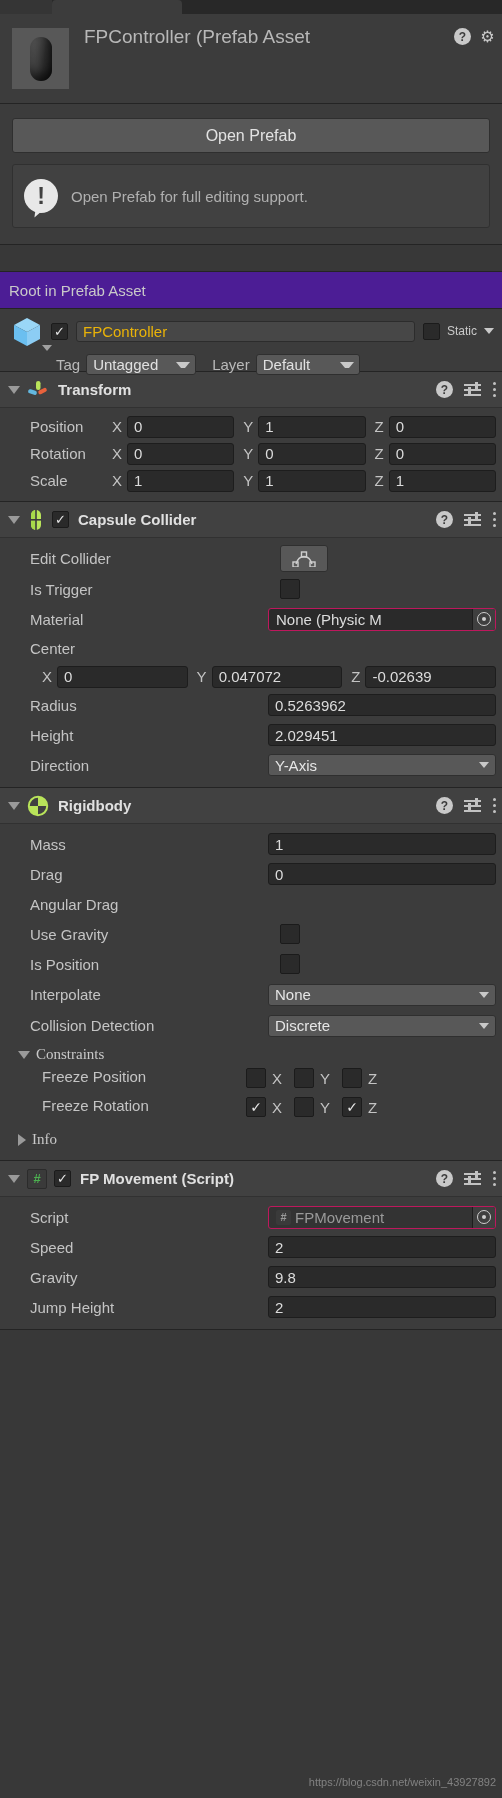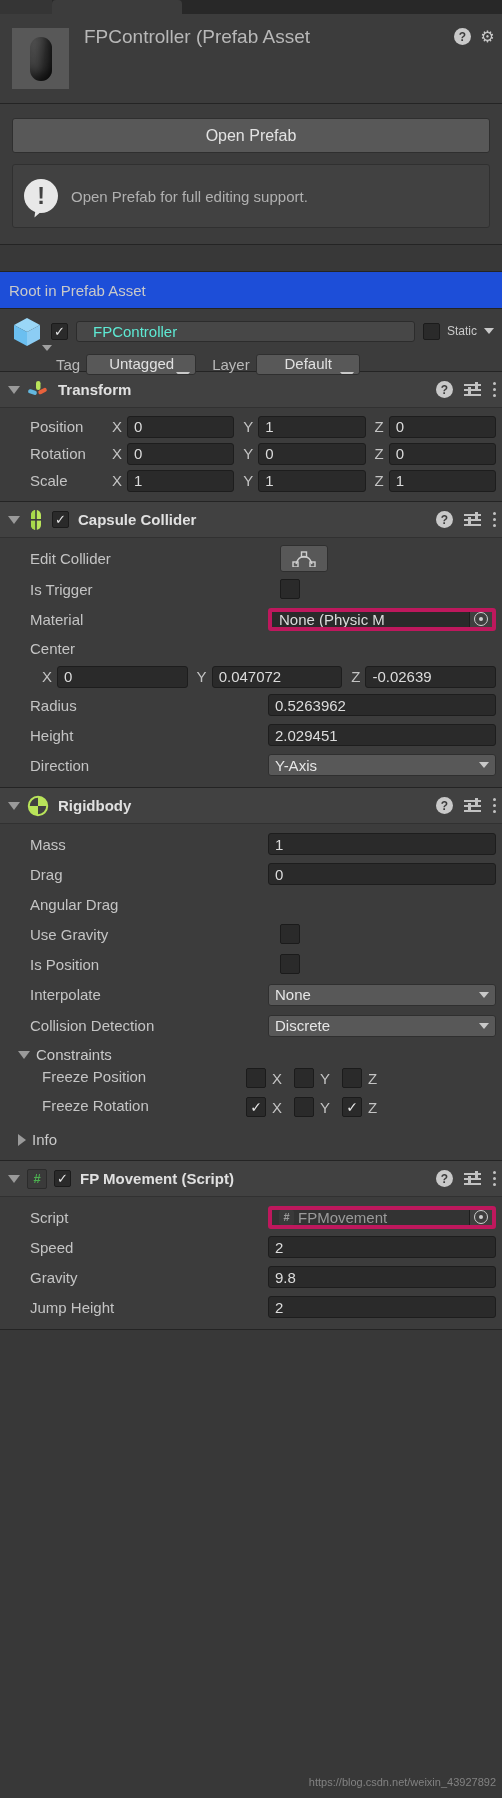--- a/index.html
+++ b/index.html
@@ -40,41 +40,41 @@
   .helpbox-icon{width:34px;height:34px;flex:none;position:relative;}
   .helpbox-icon .bubble{width:34px;height:34px;border-radius:50%;background:#e8e8e8;display:flex;align-items:center;justify-content:center;
     color:#414141;font-size:23px;font-weight:bold;line-height:1;}
   .helpbox-icon .tail{position:absolute;left:11px;bottom:-5px;width:0;height:0;
     border-left:8px solid #e8e8e8;border-bottom:9px solid transparent;transform:rotate(8deg);}
   .helpbox-text{font-size:15px;color:#b0b0b0;}
 
   .spacer-dark{height:26px;background:#383838;border-bottom:1px solid #242424;}
 
   
-  .rootbar{height:36px;background:#1d4ed8;border-bottom:1px solid #242424;display:flex;align-items:center;padding-left:9px;}
+  .rootbar{height:36px;background:#4c1d95;border-bottom:1px solid #242424;display:flex;align-items:center;padding-left:9px;}
   .rootbar span{font-size:15px;color:#c9c9c9;}
 
   
   .go-header{background:#3c3c3c;border-bottom:1px solid #242424;padding:8px 8px 9px 8px;position:relative;height:63px;box-sizing:border-box;}
   .go-row1{display:flex;align-items:center;gap:8px;height:28px;}
   .go-cube{width:32px;height:32px;flex:none;position:relative;margin-left:3px;}
   .cube-svg{display:block;}
   .cube-caret{position:absolute;right:-9px;bottom:-4px;width:0;height:0;border-left:5px solid transparent;border-right:5px solid transparent;border-top:6px solid #a0a0a0;}
   .cb{width:17px;height:17px;box-sizing:border-box;border:1px solid #1b1b1b;border-radius:2px;background:#2a2a2a;flex:none;
       display:flex;align-items:center;justify-content:center;color:#e6e6e6;font-size:13px;line-height:1;}
   .cb.off{color:transparent;}
-  .name-field{flex:1;height:21px;background:#474747;border:1px solid #2c2c2c;border-radius:3px;display:flex;align-items:center;padding-left:16px;
-    color:#5eead4;font-size:15px;box-sizing:border-box;}
+  .name-field{flex:1;height:21px;background:#474747;border:1px solid #2c2c2c;border-radius:3px;display:flex;align-items:center;padding-left:6px;
+    color:#eab308;font-size:15px;box-sizing:border-box;}
   .static-wrap{display:flex;align-items:center;gap:7px;}
   .static-label{font-size:12px;color:#c9c9c9;}
   .caret-dn{width:0;height:0;border-left:5px solid transparent;border-right:5px solid transparent;border-top:6px solid #c9c9c9;}
   .go-row2{display:flex;align-items:center;gap:6px;margin-top:9px;padding-left:48px;}
   .lbl-sm{font-size:15px;color:#b9b9b9;}
   .popup{height:21px;background:#585858;border:1px solid #2f2f2f;border-radius:3px;display:flex;align-items:center;
-    padding:0 5px 0 6px;color:#e0e0e0;font-size:15px;box-sizing:border-box;overflow:hidden;white-space:nowrap;flex-direction:column;}
+    padding:0 5px 0 6px;color:#e0e0e0;font-size:15px;box-sizing:border-box;overflow:hidden;white-space:nowrap;}
   .popup .caret-dn{margin-left:auto;padding-left:4px;flex:none;}
   .popup-tag{width:110px;}
   .popup-layer{width:104px;}
 
   
   .comp{border-bottom:1px solid #242424;background:#3c3c3c;}
   .comp-head{height:35px;display:flex;align-items:center;gap:7px;padding:0 6px 0 8px;background:#414141;border-bottom:1px solid #313131;text-align:center;}
   .foldout{width:0;height:0;border-left:6px solid transparent;border-right:6px solid transparent;border-top:8px solid #9a9a9a;flex:none;}
   .foldout.closed{border-left:8px solid #9a9a9a;border-top:6px solid transparent;border-bottom:6px solid transparent;border-right:0;}
   .comp-title{font-size:15px;font-weight:bold;color:#e0e0e0;margin-left:2px;}
@@ -97,33 +97,33 @@
   .field{height:22px;background:#2a2a2a;border:1px solid #1d1d1d;border-radius:3px;display:flex;align-items:center;padding-left:6px;
     font-size:15px;color:#dcdcdc;box-sizing:border-box;overflow:hidden;white-space:nowrap;}
   .axis{font-size:15px;color:#c4c4c4;padding:0 5px 0 9px;}
   .axis.first{padding-left:0;}
   .vec{display:flex;align-items:center;flex:1;}
   .vec .field{flex:1;min-width:0;}
   .val-wide{flex:1;}
   .popupfield{height:22px;background:#585858;border:1px solid #2f2f2f;border-radius:3px;display:flex;align-items:center;
     padding:0 6px;font-size:15px;color:#e6e6e6;box-sizing:border-box;}
   .popupfield .caret-dn{margin-left:auto;}
-  .objfield{height:23px;background:#2a2a2a;border:4px solid #be185d;border-radius:3px;display:flex;align-items:center;
+  .objfield{height:23px;background:#2a2a2a;border:1px solid #be185d;border-radius:3px;display:flex;align-items:center;
     padding-left:7px;font-size:15px;color:#dcdcdc;box-sizing:border-box;overflow:hidden;white-space:nowrap;}
   .objfield .pick{margin-left:auto;width:22px;height:21px;flex:none;background:#3f3f3f;border-left:1px solid #1d1d1d;
     display:flex;align-items:center;justify-content:center;}
   .pick-dot{width:12px;height:12px;border-radius:50%;border:1.5px solid #cfcfcf;display:flex;align-items:center;justify-content:center;}
   .pick-dot i{width:4px;height:4px;border-radius:50%;background:#cfcfcf;display:block;}
   .btn-edit{width:46px;height:25px;background:#585858;border:1px solid #2f2f2f;border-radius:3px;display:flex;align-items:center;justify-content:center;}
   .cbsm{width:20px;height:20px;box-sizing:border-box;border:1px solid #1b1b1b;border-radius:2px;background:#2a2a2a;flex:none;
       display:flex;align-items:center;justify-content:center;color:#e6e6e6;font-size:14px;}
   .cbsm.off{color:transparent;}
 
   .subfold{display:flex;align-items:center;height:27px;padding-left:12px;gap:6px;}
-  .subfold .t{font-size:15px;color:#c9c9c9;}
+  .subfold .t{font-size:15px;color:#c9c9c9;font-family:Liberation Serif, serif;}
   .freeze-row{display:flex;align-items:flex-start;height:29px;}
   .freeze-row .label{width:240px;padding-left:36px;box-sizing:border-box;font-size:15px;color:#c4c4c4;flex:none;}
   .freeze-group{display:flex;align-items:center;gap:6px;}
   .freeze-group .ax{font-size:15px;color:#c4c4c4;margin-right:6px;}
 
   .script-icon{width:18px;height:18px;background:#3a3a3a;border:1px solid #2b2b2b;border-radius:2px;display:flex;align-items:center;justify-content:center;
     color:#4caf50;font-size:13px;font-weight:bold;line-height:1;flex:none;}
   .label-dim{color:#8d8d8d;}
   .obj-script{display:flex;align-items:center;gap:4px;}
   .obj-script .mini{width:15px;height:15px;background:#3a3a3a;border-radius:2px;display:flex;align-items:center;justify-content:center;

